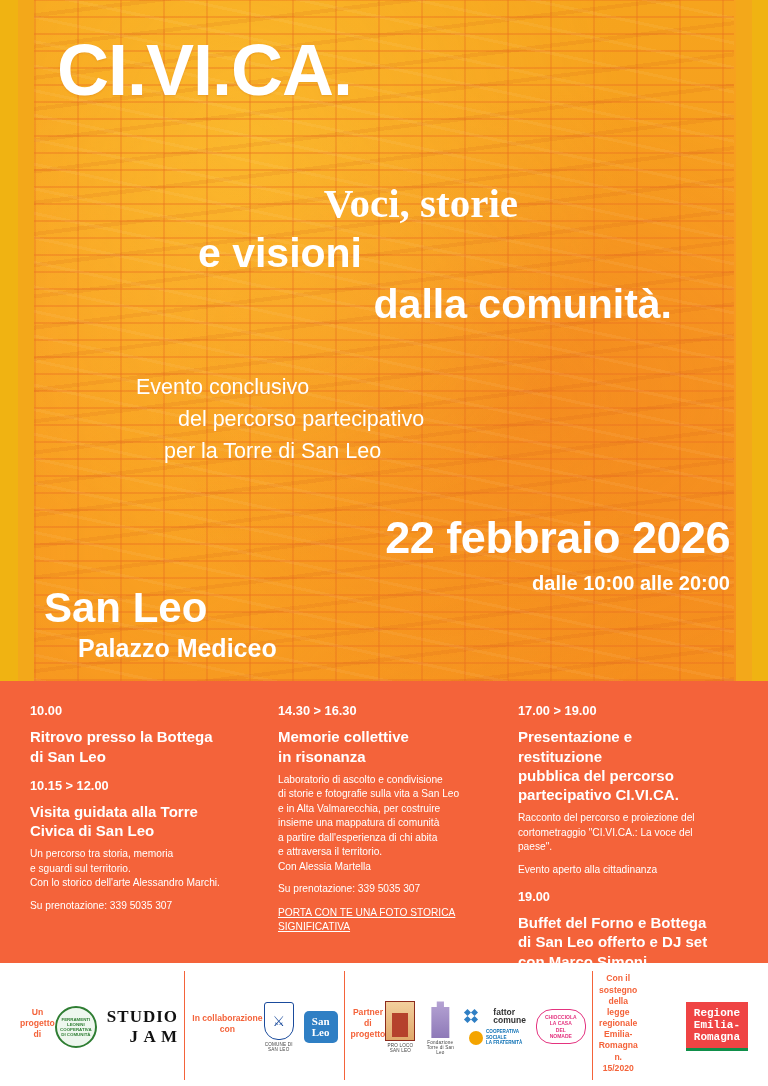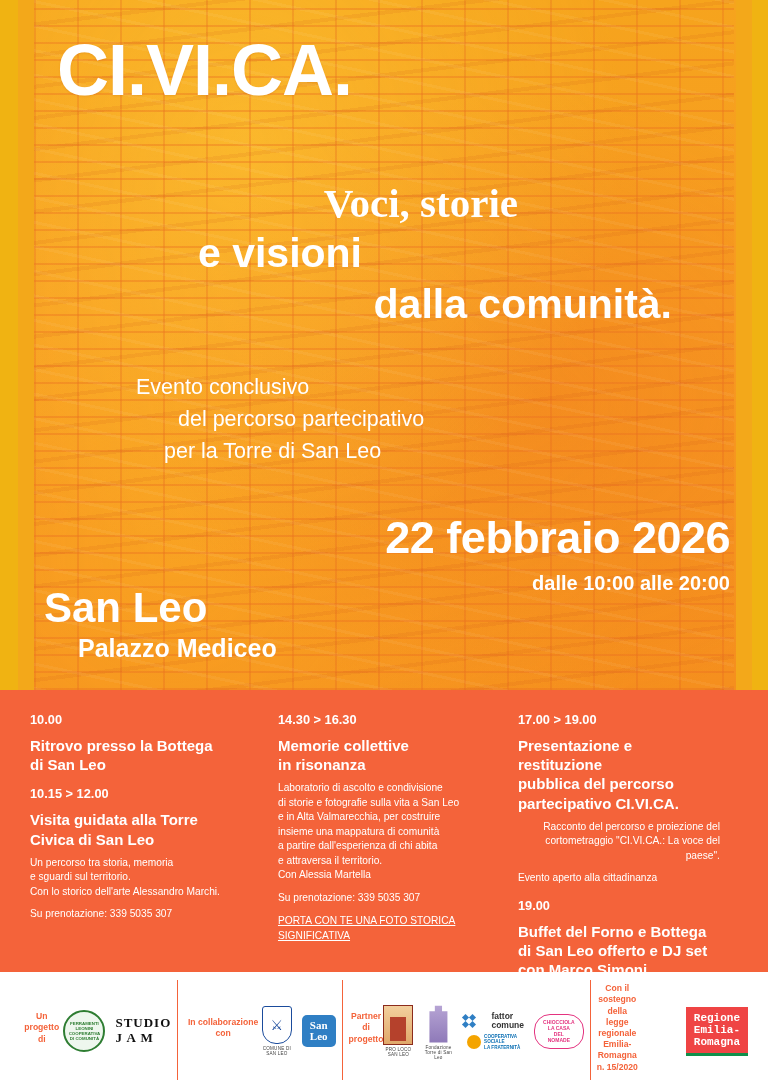--- a/index.html
+++ b/index.html
@@ -140,21 +140,21 @@
 
   .seal {
     width: 42px; height: 42px; border-radius: 50%;
     border: 2px solid #2e7d32; background: #eef7ee;
     display: flex; align-items: center; justify-content: center;
     font-size: 4.4px; color: #2e7d32; text-align: center; font-weight: bold; line-height: 1.15;
     padding: 3px;
   }
   .studiojam {
     font-family: "Liberation Serif", serif; font-weight: bold;
-    font-size: 13px; color: #111; text-align: left; line-height: 1.15;
+    font-size: 17px; color: #111; text-align: right; line-height: 1.15;
     letter-spacing: 1px;
   }
   .crest {
     width: 30px; height: 38px; background: #fff;
     border: 1.5px solid #1a4b9c; border-radius: 3px 3px 14px 14px;
     display: flex; align-items: center; justify-content: center;
     color: #1a4b9c; font-size: 14px;
   }
   .sanleo-logo {
     background: #2f7fc4; color: #fff; border-radius: 5px;
@@ -264,21 +264,21 @@
 SIGNIFICATIVA</div>
       </div>
     </div>
 
     <div class="col c3">
       <div class="slot">
         <div class="slot-time">17.00 &gt; 19.00</div>
         <div class="slot-title" style="white-space: pre-line;">Presentazione e restituzione
 pubblica del percorso
 partecipativo CI.VI.CA.</div>
-        <div class="slot-desc" style="white-space: pre-line; text-align: right;">Racconto del percorso e proiezione del
+        <div class="slot-desc" style="white-space: pre-line;">Racconto del percorso e proiezione del
 cortometraggio "CI.VI.CA.: La voce del paese".</div>
         <div class="slot-note">Evento aperto alla cittadinanza</div>
       </div>
       <div class="slot">
         <div class="slot-time">19.00</div>
         <div class="slot-title" style="white-space: pre-line;">Buffet del Forno e Bottega
 di San Leo offerto e DJ set
 con Marco Simoni</div>
       </div>
     </div>

